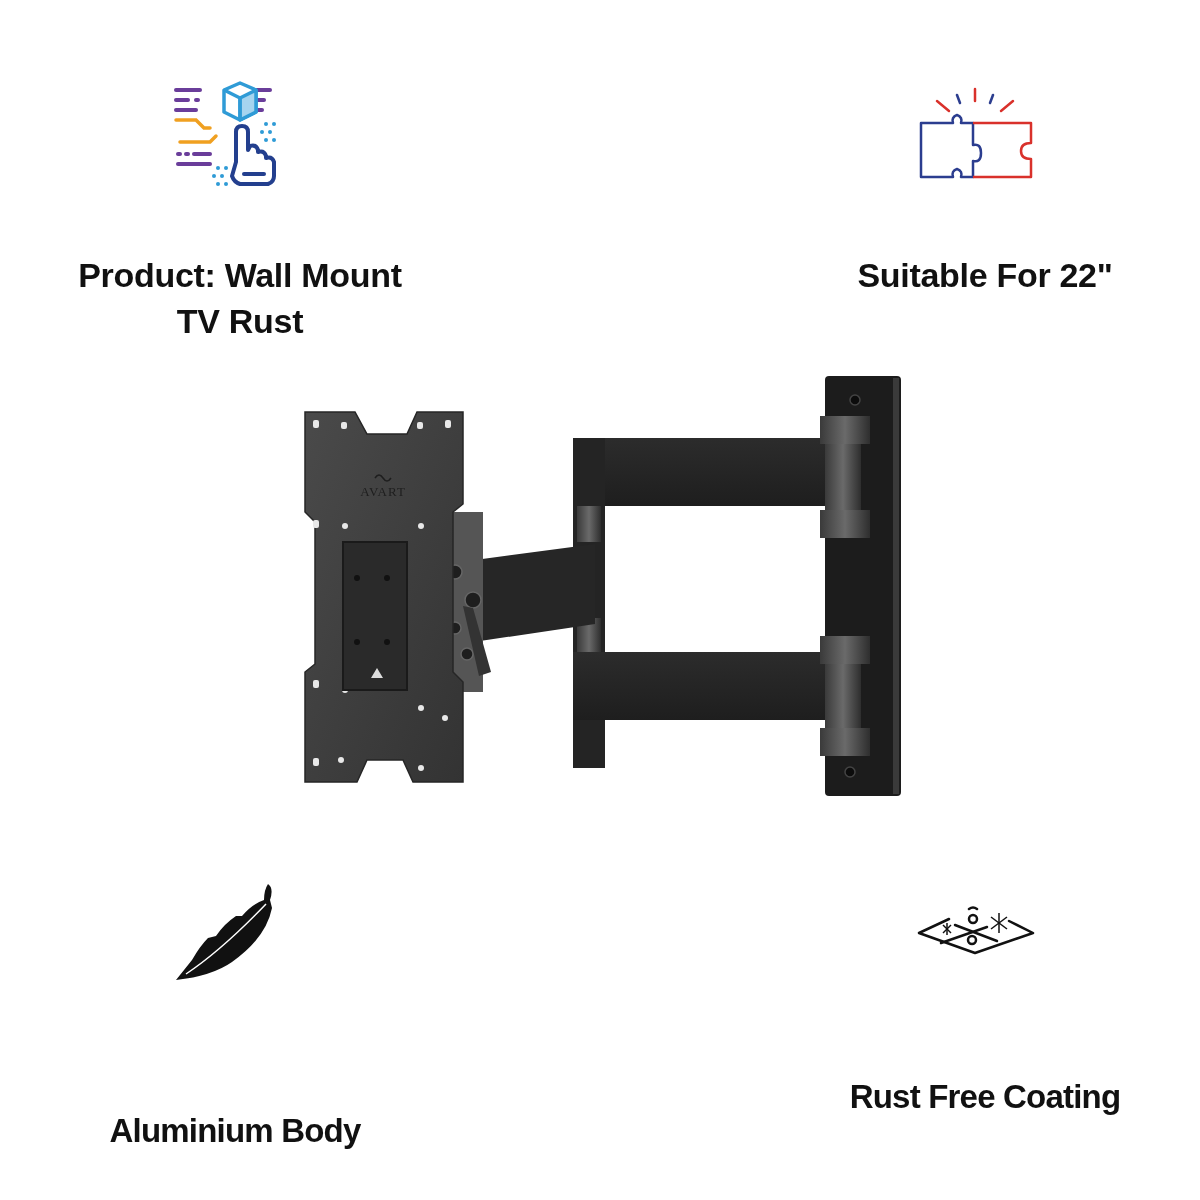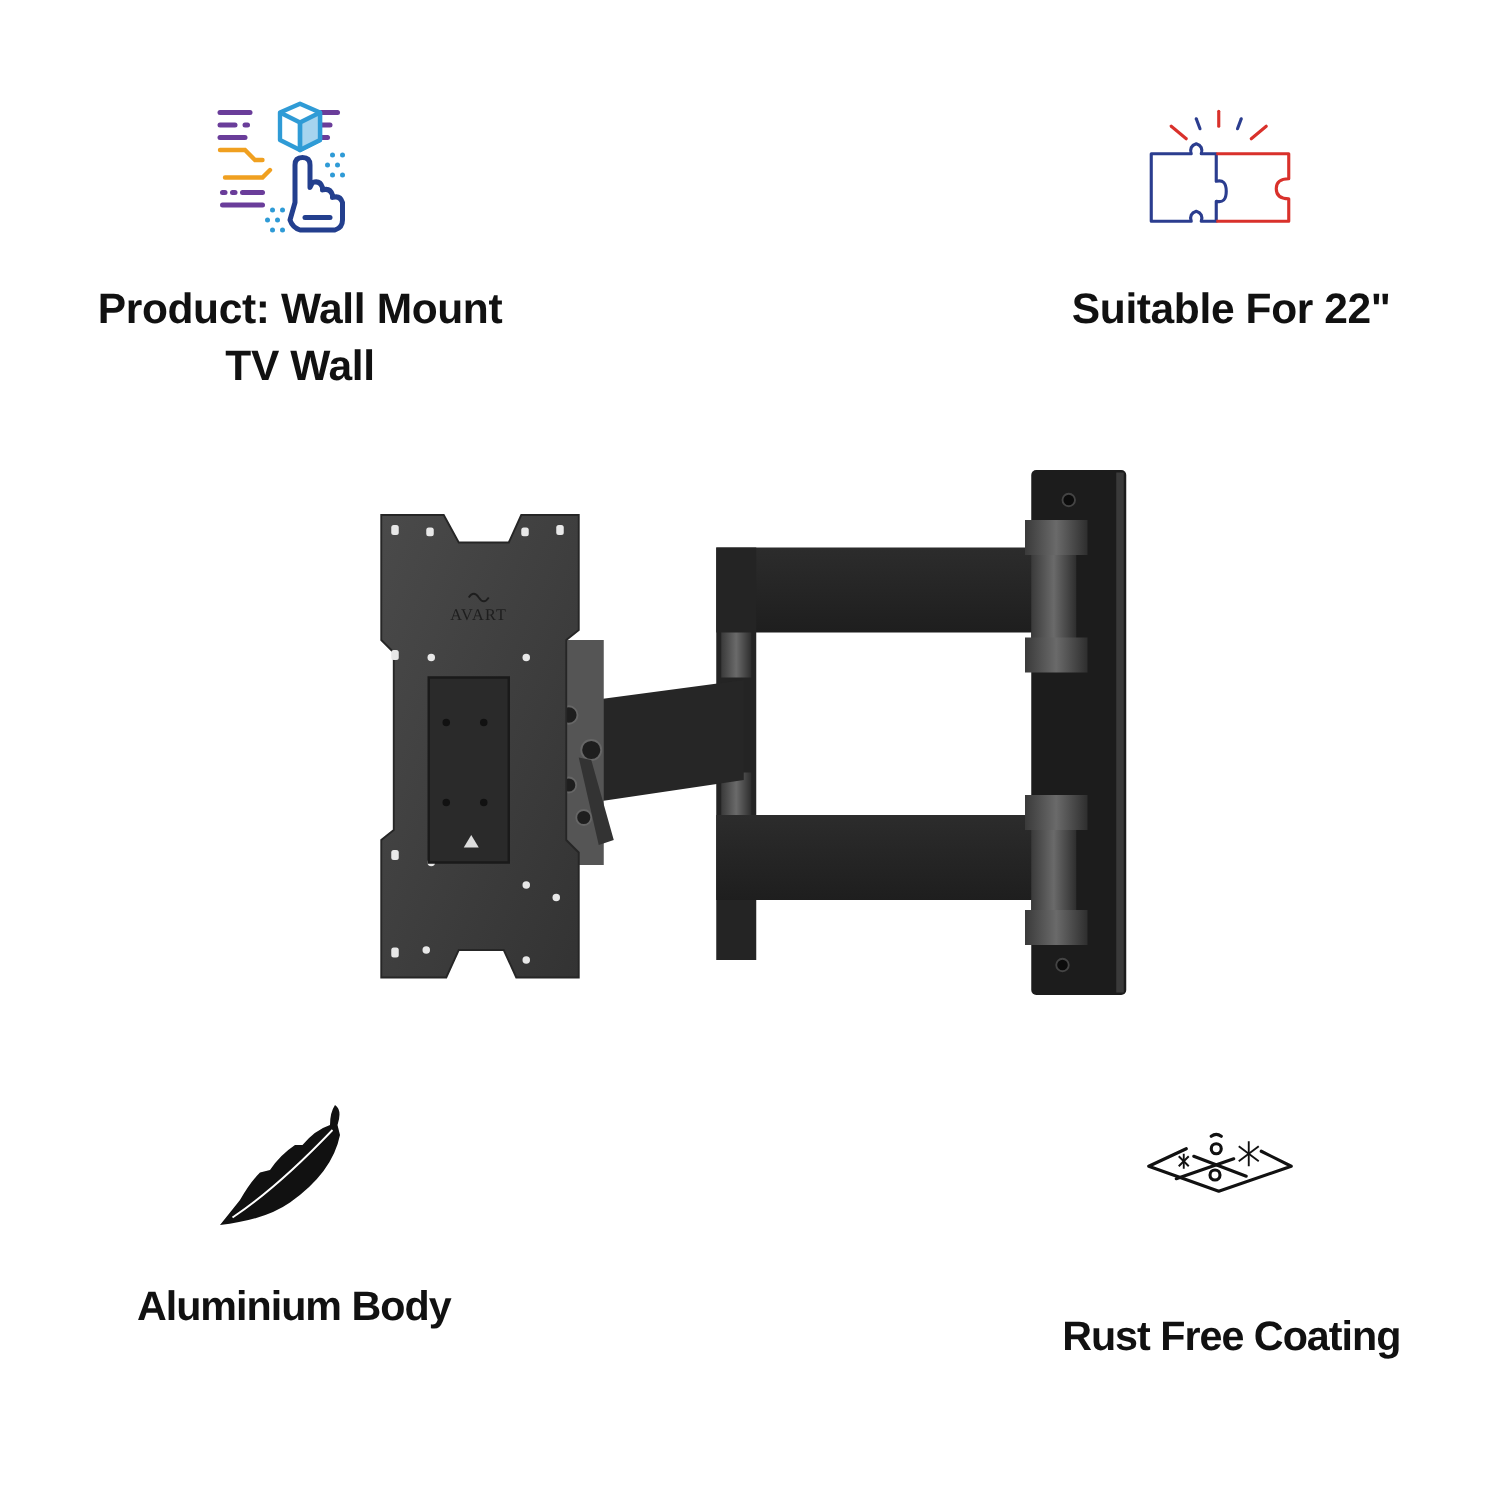--- a/index.html
+++ b/index.html
@@ -1,17 +1,17 @@
 <!DOCTYPE html>
 <html><head>
 <meta charset="utf-8">
 <style>
   html, body { margin: 0; padding: 0; background: #ffffff; }
   body { width: 1200px; height: 1200px; position: relative; overflow: hidden; font-family: "Liberation Sans", "DejaVu Sans", sans-serif; }
-  .feature { position: absolute; text-align: center; }
+  .feature { position: absolute; text-align: center; margin-top: 28px; }
   .feature .label { font-weight: bold; color: #111111; font-size: 34px; line-height: 46px; letter-spacing: -0.3px; }
   .feature.bottom .label { font-size: 33px; letter-spacing: -0.8px; }
   .icon { position: absolute; }
   #product { position: absolute; left: 295px; top: 372px; width: 620px; height: 440px; text-align: center; }
 </style>
 </head>
 <body>
 
 <div class="icon" style="left:170px;top:80px;width:112px;height:110px;">
   <svg width="112" height="110" viewBox="0 0 112 110">
@@ -72,21 +72,21 @@
       <line x1="78" y1="10" x2="75" y2="18" stroke="#2b3d8f"></line>
       <line x1="98" y1="16" x2="86" y2="26" stroke="#d9312b"></line>
     </g>
     <path d="M58,38 L46,38 Q48,32 42,30 Q36,32 38,38 L6,38 L6,92 L38,92 Q36,86 42,84 Q48,86 46,92 L58,92 L58,76 Q66,78 66,68 Q66,58 58,60 Z" fill="none" stroke="#2b3d8f" stroke-width="2.5" stroke-linejoin="round"></path>
     <path d="M58,38 L116,38 L116,58 Q106,58 106,66 Q106,74 116,74 L116,92 L58,92" fill="none" stroke="#d9312b" stroke-width="2.5" stroke-linejoin="round"></path>
   </svg>
 </div>
 
 <div class="feature" style="left:40px;top:224px;width:400px;">
   <div class="label">Product: Wall Mount</div>
-  <div class="label">TV Wall</div>
+  <div class="label">TV Rust</div>
 </div>
 
 <div class="feature" style="left:820px;top:224px;width:330px;">
   <div class="label">Suitable For 22"</div>
 </div>
 
 <div id="product">
   <svg width="620" height="440" viewBox="0 0 620 440">
     <defs>
       <linearGradient id="plate" x1="0" y1="0" x2="1" y2="1">
@@ -188,18 +188,18 @@
       <line x1="28" y1="20" x2="36" y2="28"></line>
         <line x1="36" y1="20" x2="28" y2="28"></line>
         <line x1="32" y1="18" x2="32" y2="30"></line>
       <line x1="76" y1="12" x2="92" y2="24"></line>
         <line x1="92" y1="12" x2="76" y2="24"></line>
         <line x1="84" y1="8" x2="84" y2="28"></line>
     </g>
   </svg>
 </div>
 
-<div class="feature bottom" style="left:60px;top:1022px;width:350px;">
+<div class="feature bottom" style="left:60px;top:1080px;width:350px;">
   <div class="label">Aluminium Body</div>
 </div>
 <div class="feature bottom" style="left:810px;top:1046px;width:350px;">
   <div class="label">Rust Free Coating</div>
 </div>
 
 </body></html>

